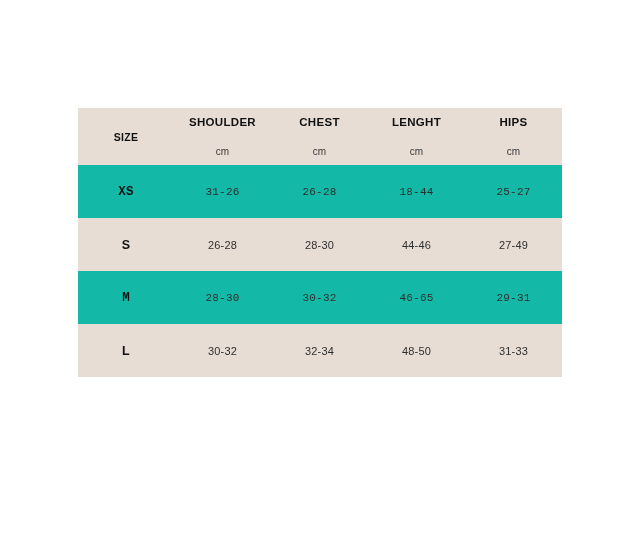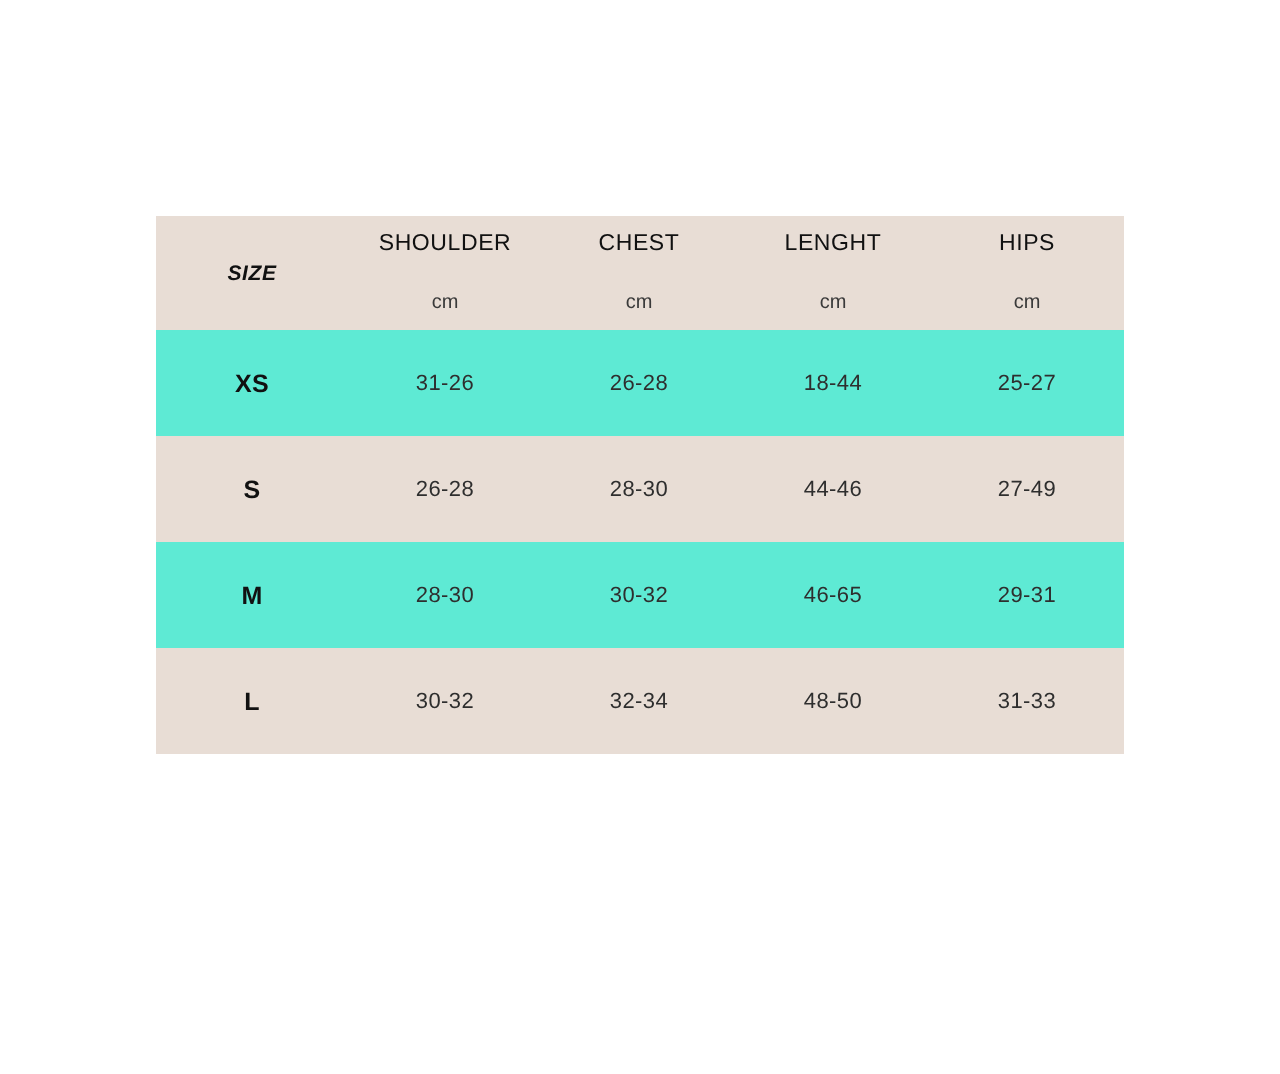--- a/index.html
+++ b/index.html
@@ -39,44 +39,43 @@
     padding: 0;
     margin: 0;
     text-align: center;
     vertical-align: middle;
     font-weight: bold;
     color: #111111;
   }
   thead th.size-head {
     font-size: 10.5px;
     letter-spacing: 0.3px;
-    font-style: italic;
   }
   .head-title {
     display: block;
     font-size: 11.5px;
-    font-weight: normal;
+    font-weight: bold;
     letter-spacing: 0.3px;
     color: #111111;
     line-height: 14px;
   }
   .head-unit {
     display: block;
     font-size: 10px;
     font-weight: normal;
     color: #3a3a3a;
     line-height: 15px;
     margin-top: 15px;
   }
 
   
   tbody tr.data-row {
     height: 53px;
   }
-  tbody tr.row-light { background: #5eead4; }
+  tbody tr.row-light { background: #14b8a6; font-family: Liberation Mono, monospace; }
   tbody tr.row-dark  { background: #e8ddd5; }
 
   tbody td {
     padding: 0;
     margin: 0;
     text-align: center;
     vertical-align: middle;
   }
   td.size-cell {
     font-size: 12.5px;

